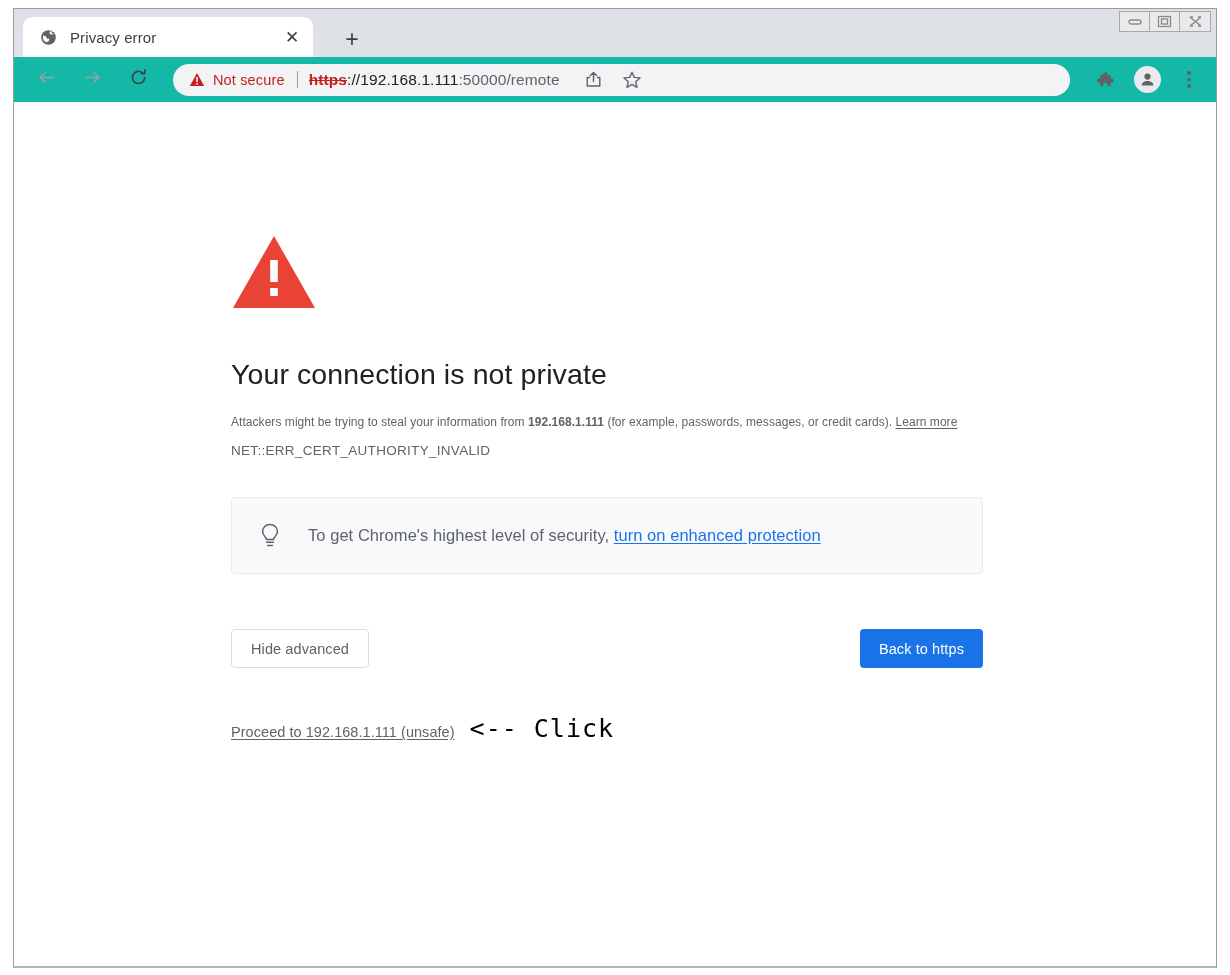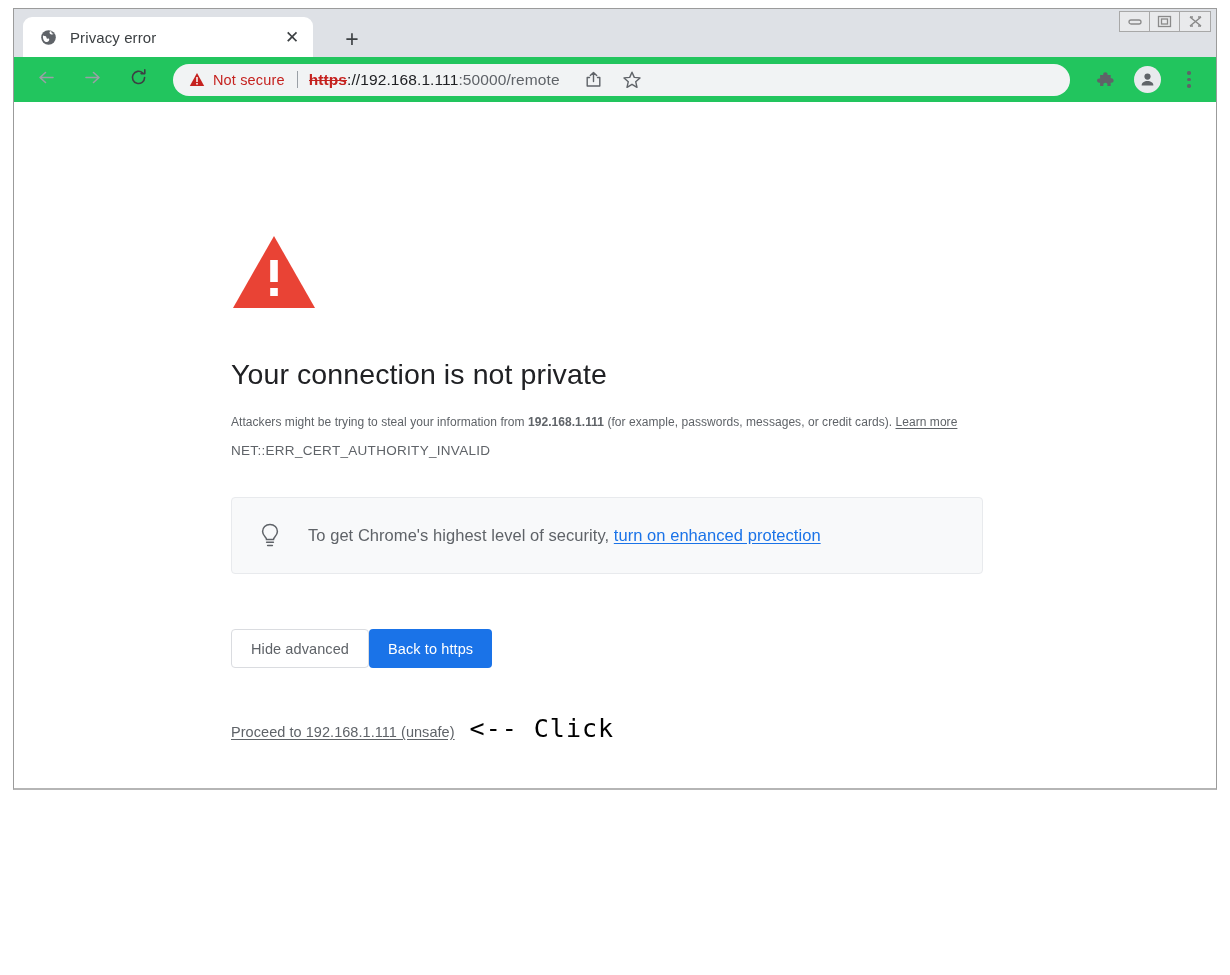--- a/index.html
+++ b/index.html
@@ -11,21 +11,21 @@
     font-family: "Liberation Sans", sans-serif;
     overflow: hidden;
   }
 
   
   .window {
     position: absolute;
     left: 13px;
     top: 8px;
     width: 1204px;
-    height: 782px;
+    height: 960px;
     border: 1px solid #9b9b9b;
     border-bottom: 2px solid #b5b5b5;
     background: #dee1e6;
     display: flex;
     flex-direction: column;
     overflow: hidden;
   }
 
   
   .tabstrip {
@@ -101,21 +101,21 @@
     border-right: 1px solid #a8a8a8;
     display: flex; align-items: center; justify-content: center;
     color: #8a8a8a;
   }
   .cap-btn:last-child { border-right: none; }
 
   
   .toolbar {
     height: 46px;
     flex: 0 0 46px;
-    background: #22c55e;
+    background: #14b8a6;
     display: flex;
     align-items: center;
     padding: 0 12px 0 16px;
     border-bottom: 1px solid #ffffff;
   }
 
   .navbtn {
     width: 32px; height: 32px;
     flex: 0 0 32px;
     margin-right: 14px;
@@ -280,20 +280,21 @@
   }
   a.bluelink {
     color: #1a73e8;
     text-decoration: underline;
     text-underline-offset: 2px;
   }
 
   .btnrow {
     display: flex;
     align-items: center;
+    justify-content: space-between;
     margin-bottom: 46px;
   }
   .btn-secondary {
     border: 1px solid #dadce0;
     border-radius: 4px;
     background: #ffffff;
     color: #5f6368;
     font-size: 14.5px;
     padding: 0 19px;
     height: 39px;

